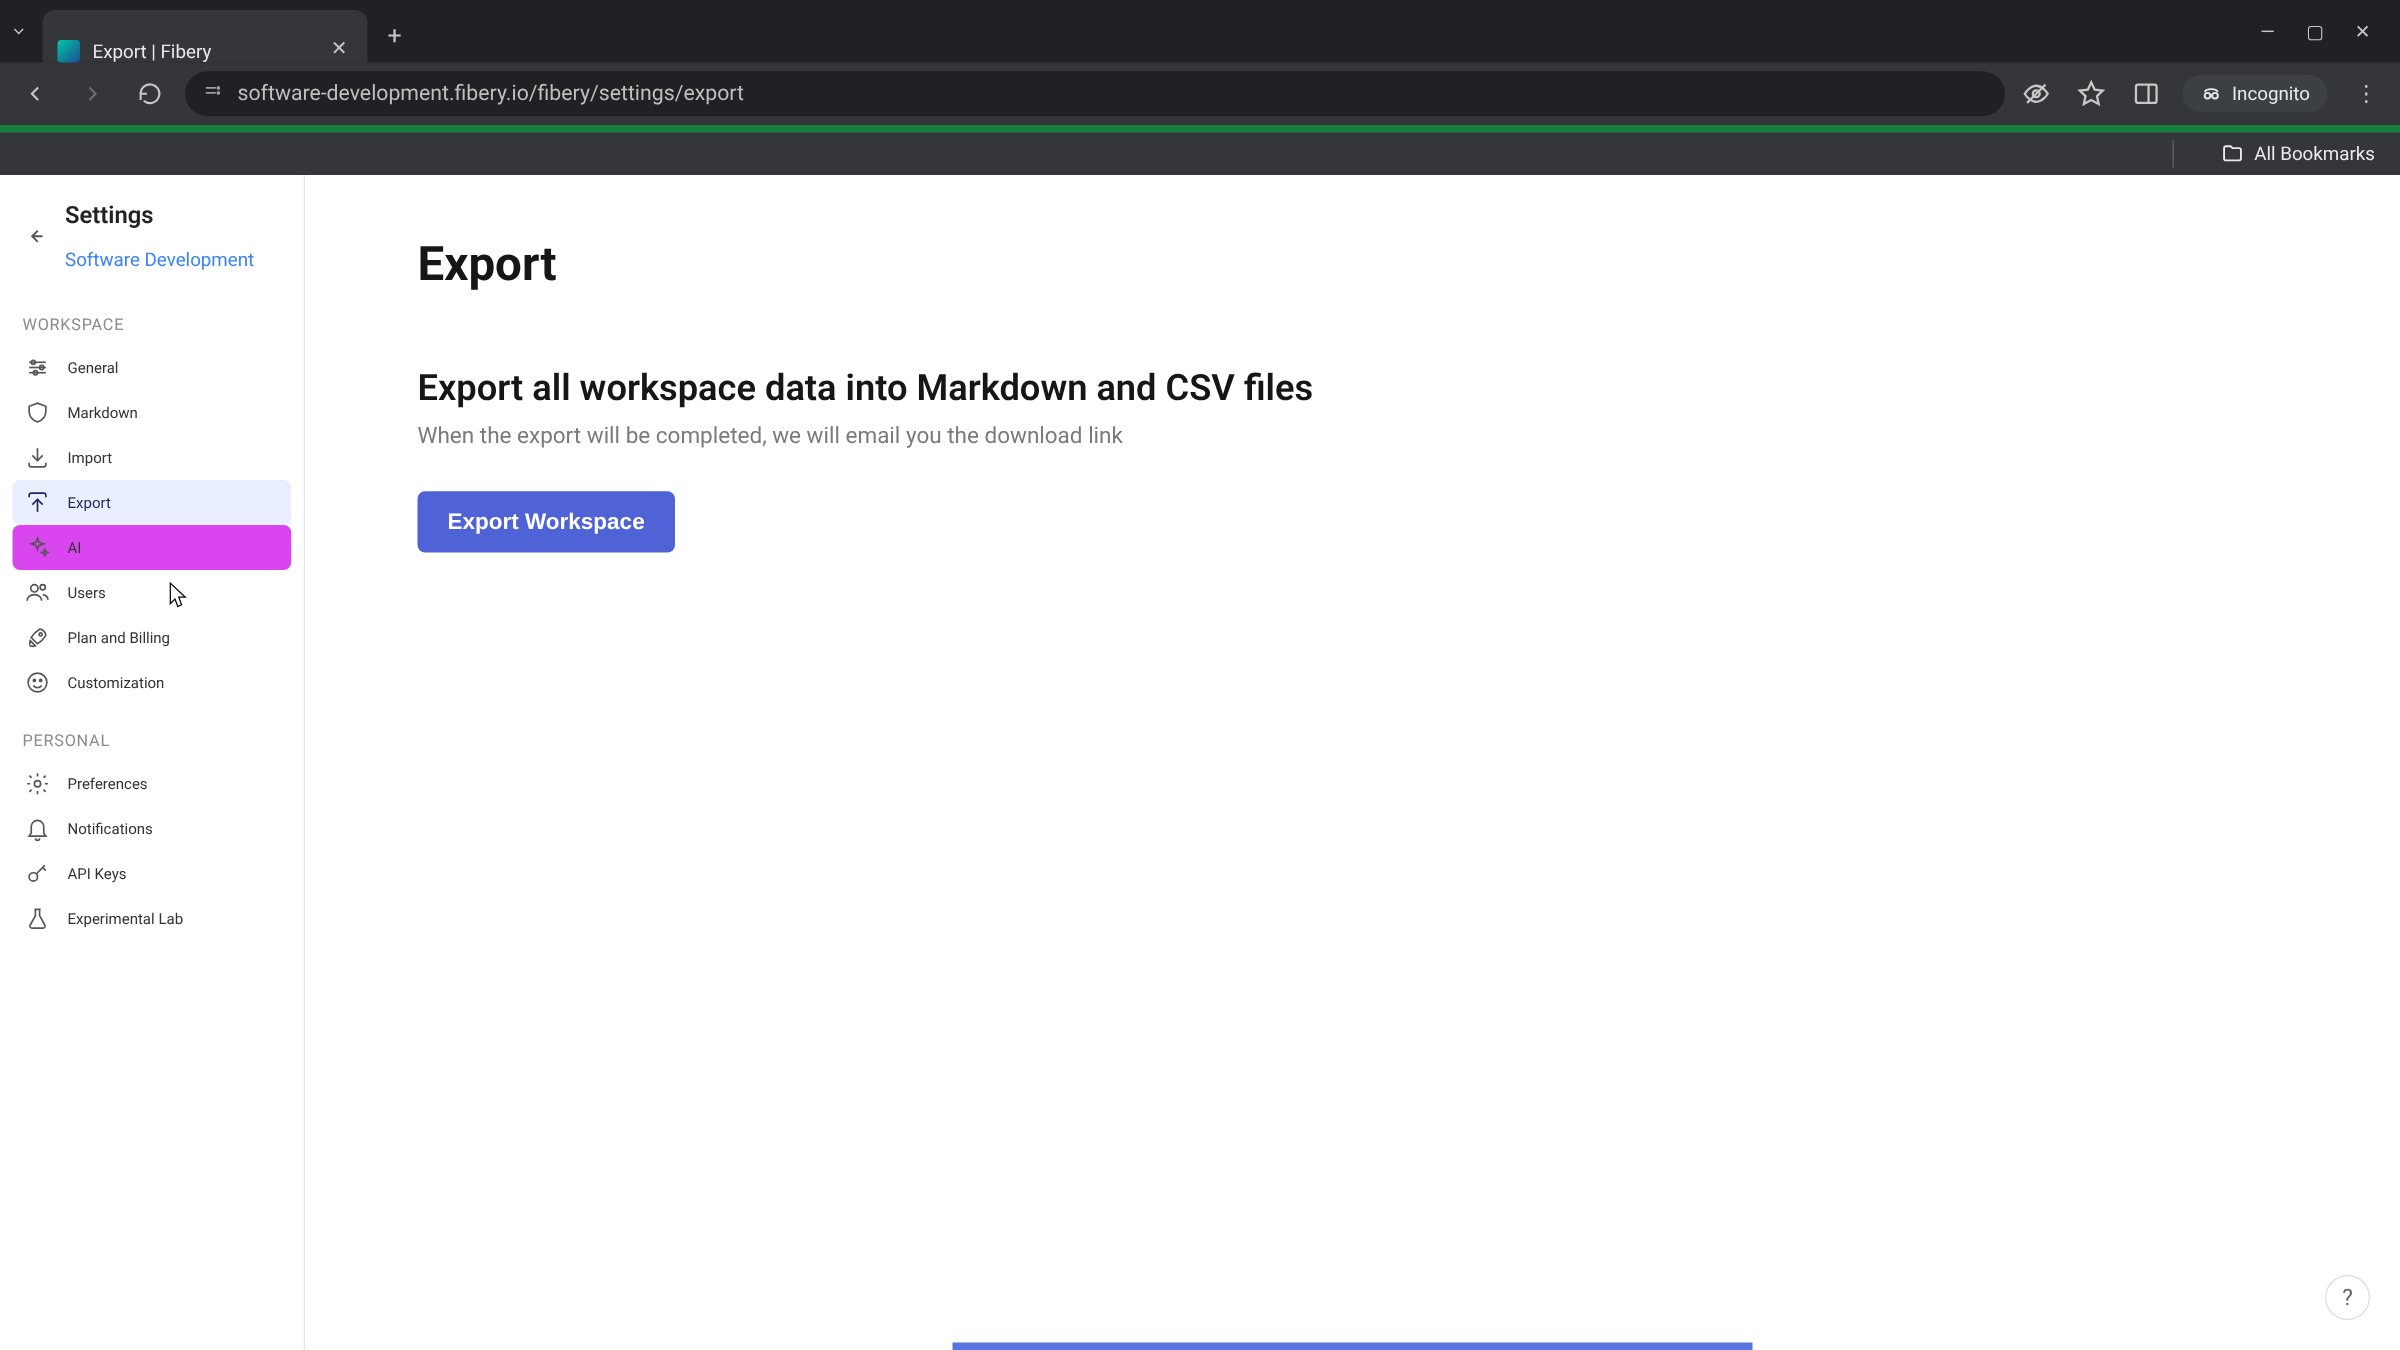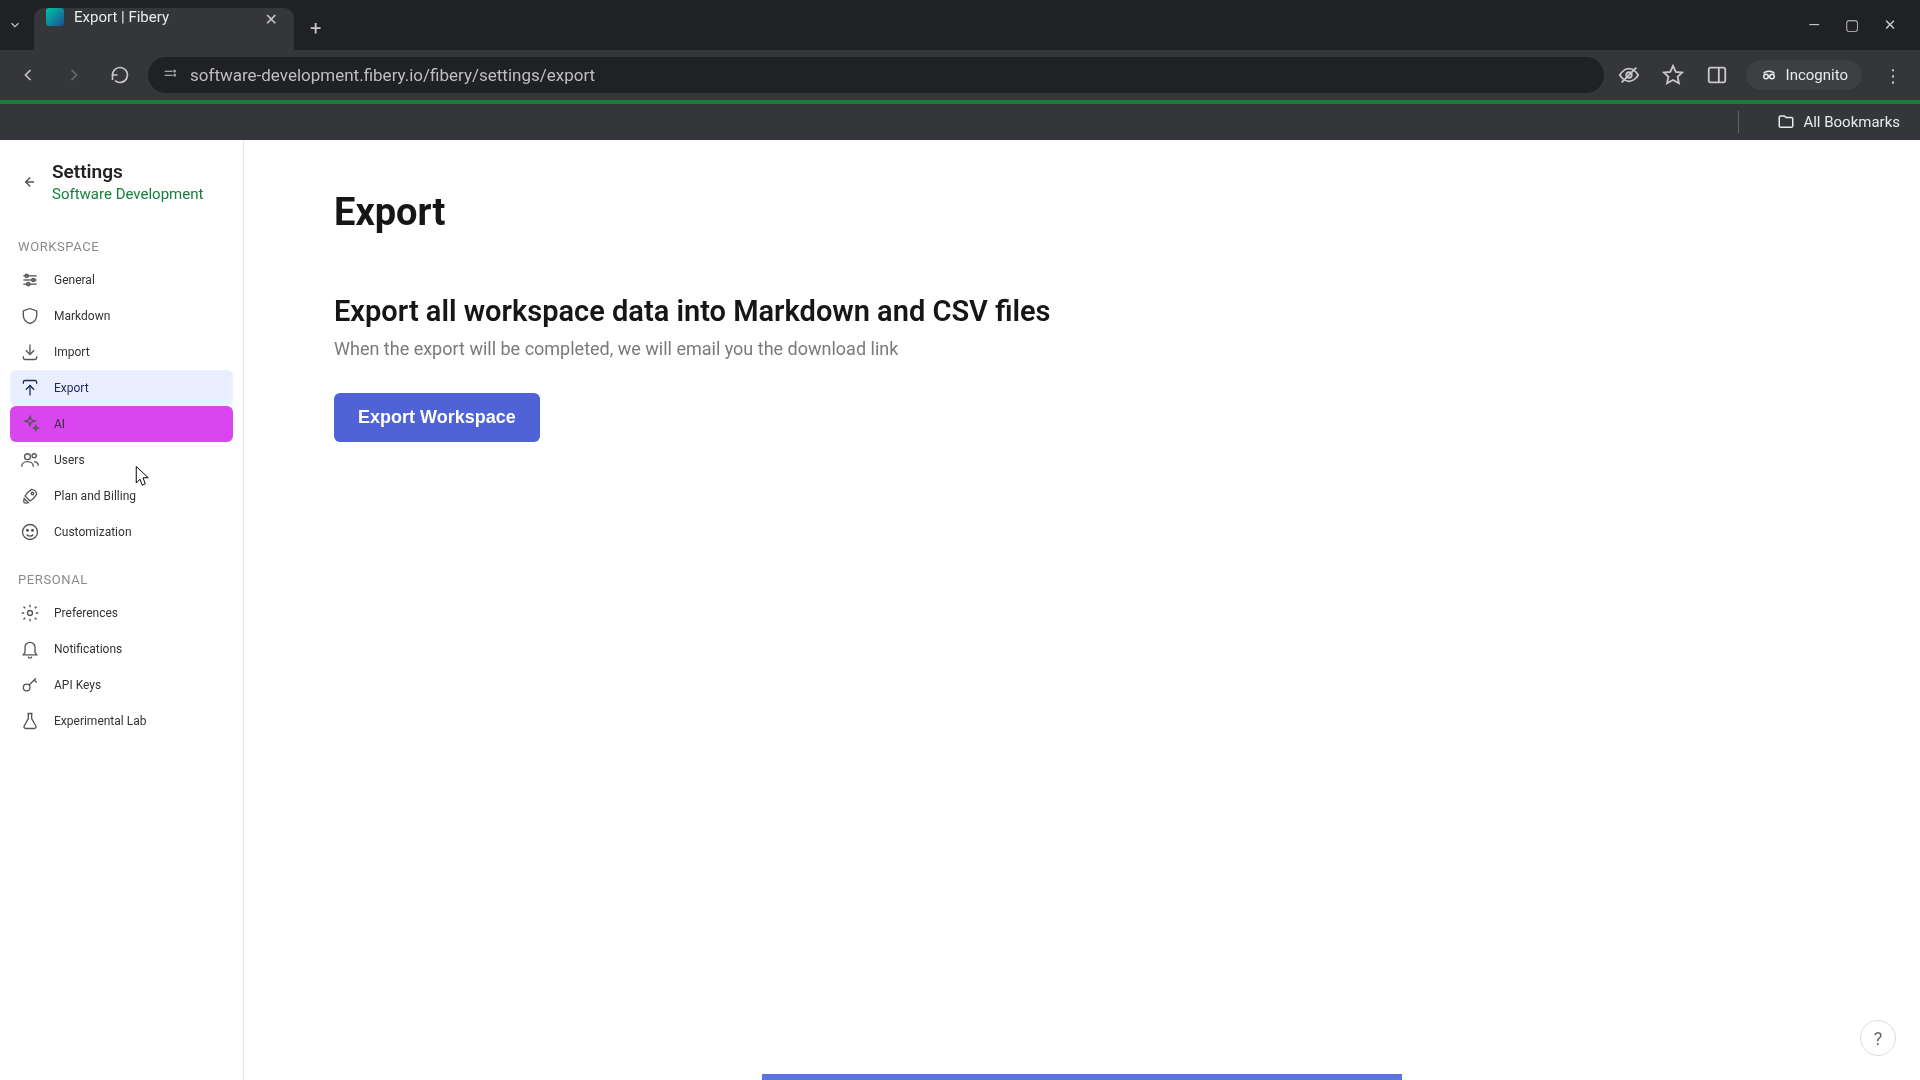--- a/index.html
+++ b/index.html
@@ -15,21 +15,21 @@
   
   .browser-top { background: #202124; height: 50px; display: flex; align-items: flex-end; }
   .tab-search-btn {
     width: 22px; height: 22px; margin: 0 8px 14px 4px;
     display: flex; align-items: center; justify-content: center;
     color: #c7c7c7; font-size: 10px;
   }
   .tab {
     background: #35363a; color: #e8eaed;
     height: 42px; width: 260px; border-radius: 10px 10px 0 0;
-    display: flex; align-items: flex-start; padding: 0 12px;
+    display: flex; align-items: flex-end; padding: 0 12px;
     font-size: 15px; gap: 10px;
   }
   .tab-favicon {
     width: 18px; height: 18px; border-radius: 3px;
     background: linear-gradient(135deg,#00c6a7,#1e4d92);
     flex-shrink: 0;
   }
   .tab-title { flex: 1; white-space: nowrap; overflow: hidden; text-overflow: ellipsis; }
   .tab-close { color: #c7c7c7; font-size: 16px; cursor: pointer; padding: 2px 4px; }
   .new-tab { color: #c7c7c7; font-size: 20px; padding: 0 16px 10px; cursor: pointer; }
@@ -57,21 +57,21 @@
   .right-icons .ic { cursor: pointer; padding: 4px; display: flex; align-items: center; }
   .incognito-chip {
     background: #3c4043; color: #e8eaed; border-radius: 18px;
     padding: 6px 14px; display: flex; align-items: flex-end; gap: 8px; font-size: 15px;
   }
   .menu-dots { font-size: 18px; cursor: pointer; padding: 4px 8px; }
 
   .bookmarks-row {
     background: #35363a; height: 40px; display: flex; align-items: center;
     justify-content: flex-end; padding: 0 20px; gap: 28px; color: #e8eaed;
-    border-top: 4px solid #15803d;
+    border-top: 6px solid #15803d;
   }
   .bm-sep { width: 1px; height: 22px; background: #5f6368; margin-right: 10px; }
   .bm-link { display: flex; align-items: center; gap: 8px; font-size: 15px; cursor: pointer; }
 
   
   .app {
     position: absolute; left: 0; right: 0; top: 140px; bottom: 0;
     background: #ffffff; display: flex;
   }
 
@@ -79,21 +79,21 @@
     width: 244px; border-right: 1px solid #e6e6e6;
     display: flex; flex-direction: column; padding: 18px 10px;
   }
   .sidebar-header { display: flex; align-items: center; gap: 10px; padding: 2px 4px 14px; }
   .back-circle {
     width: 28px; height: 28px; border-radius: 50%;
     display: flex; align-items: center; justify-content: center;
     color: #555; cursor: pointer;
   }
   .sh-text .title { font-size: 19px; font-weight: 600; color: #222; }
-  .sh-text .sub { font-size: 15px; color: #15803d; margin-top: 2px; }
+  .sh-text .sub { font-size: 15px; color: #3b82f6; margin-top: 16px; }
 
   .section-label {
     font-size: 13px; letter-spacing: 0.6px; color: #8a8a8a;
     padding: 22px 8px 8px;
   }
 
   .item {
     display: flex; align-items: center; gap: 14px;
     padding: 8px 10px; border-radius: 6px; cursor: pointer;
     color: #333; font-size: 12px;

